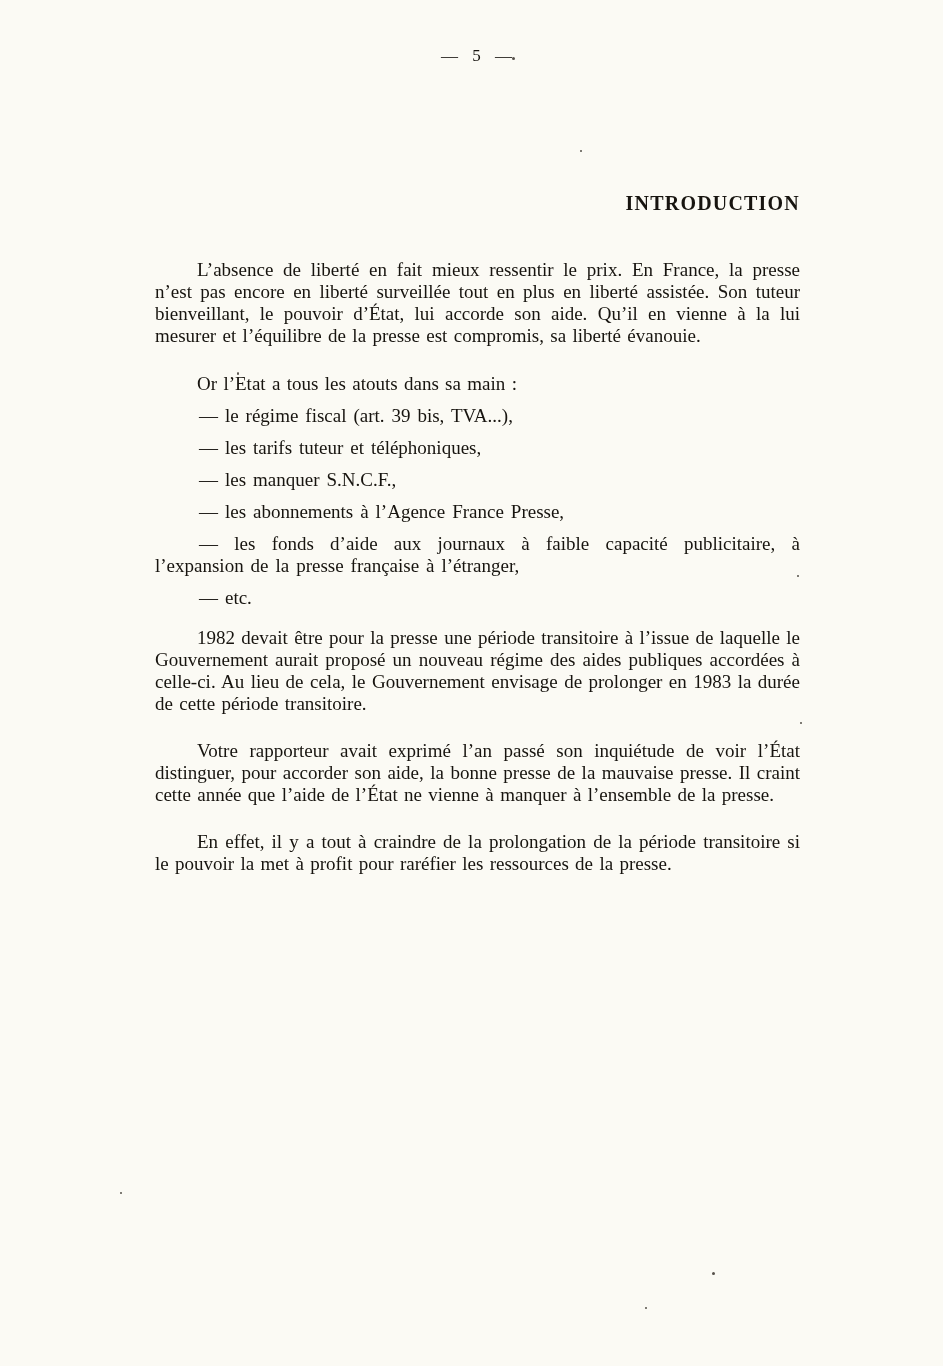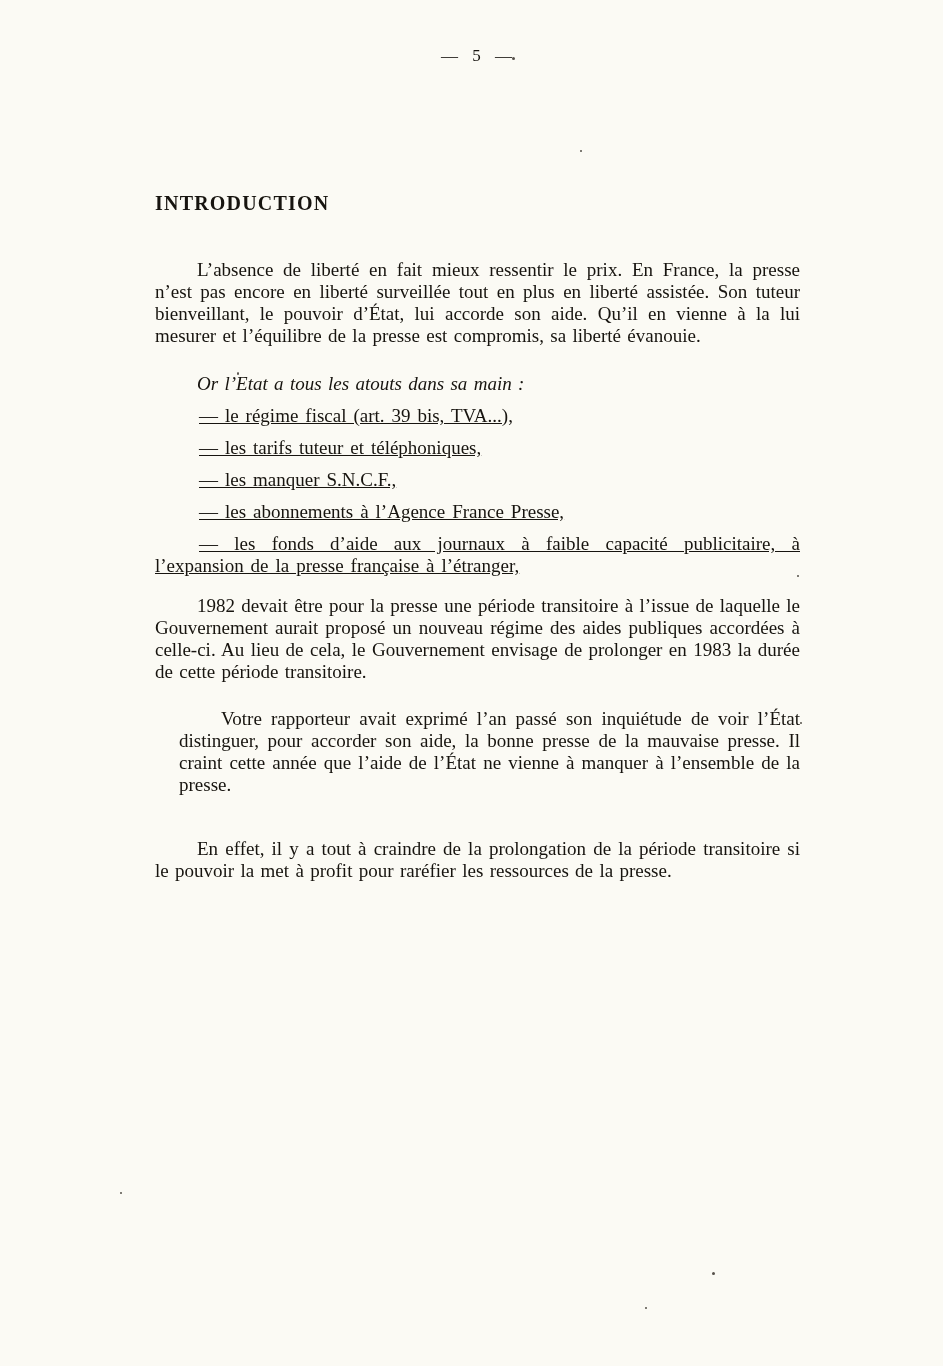--- a/index.html
+++ b/index.html
@@ -20,46 +20,46 @@
 
   .page-number {
     text-align: center;
     font-size: 17px;
     letter-spacing: 2px;
     word-spacing: 6px;
   }
 
   .heading {
     margin: 126px 0 0 0;
-    text-align: left;
+    text-align: right;
     font-size: 20px;
     font-weight: bold;
     letter-spacing: 1.2px;
   }
 
   .salutation {
     margin: 96px 0 0 88px;
     font-size: 19px;
   }
 
   .para, .list-item, .list-intro {
     font-size: 19px;
     line-height: 22px;
     text-align: justify;
     text-indent: 42px;
     margin: 0;
     word-spacing: 1.6px;
   }
 
   .p1 { margin-top: 44px; }
-  .list-intro { margin-top: 26px; text-align: left; font-style: italic; }
-  .list-item { margin-top: 10px; text-indent: 44px; word-spacing: 2.2px; text-decoration: underline; }
+  .list-intro { margin-top: 26px; text-align: left; }
+  .list-item { margin-top: 10px; text-indent: 44px; word-spacing: 2.2px; }
   .p2 { margin-top: 18px; }
-  .p3 { margin-top: 25px; margin-left: 24px; }
-  .p4 { margin-top: 42px; }
+  .p3 { margin-top: 25px; }
+  .p4 { margin-top: 25px; }
 
   .speck {
     position: absolute;
     background: #55504a;
     border-radius: 50%;
   }
 </style>
 </head>
 <body>
 
@@ -72,20 +72,21 @@
 
   <p class="para p1">L’absence de liberté en fait mieux ressentir le prix. En France, la presse n’est pas encore en liberté surveillée tout en plus en liberté assistée. Son tuteur bienveillant, le pouvoir d’État, lui accorde son aide. Qu’il en vienne à la lui mesurer et l’équilibre de la presse est compromis, sa liberté évanouie.</p>
 
   <p class="list-intro">Or l’Etat a tous les atouts dans sa main :</p>
 
   <p class="list-item">— le régime fiscal (art. 39 bis, TVA...),</p>
   <p class="list-item">— les tarifs tuteur et téléphoniques,</p>
   <p class="list-item">— les manquer S.N.C.F.,</p>
   <p class="list-item">— les abonnements à l’Agence France Presse,</p>
   <p class="list-item">— les fonds d’aide aux journaux à faible capacité publicitaire, à l’expansion de la presse française à l’étranger,</p>
+  <p class="list-item">— etc.</p>
 
   <p class="para p2">1982 devait être pour la presse une période transitoire à l’issue de laquelle le Gouvernement aurait proposé un nouveau régime des aides publiques accordées à celle-ci. Au lieu de cela, le Gouvernement envisage de prolonger en 1983 la durée de cette période transitoire.</p>
 
   <p class="para p3">Votre rapporteur avait exprimé l’an passé son inquiétude de voir l’État distinguer, pour accorder son aide, la bonne presse de la mauvaise presse. Il craint cette année que l’aide de l’État ne vienne à manquer à l’ensemble de la presse.</p>
 
   <p class="para p4">En effet, il y a tout à craindre de la prolongation de la période transitoire si le pouvoir la met à profit pour raréfier les ressources de la presse.</p>
 
   <span class="speck" style="left:512px; top:57px;  width:3px; height:3px;"></span>
   <span class="speck" style="left:580px; top:150px; width:2px; height:2px;"></span>
   <span class="speck" style="left:237px; top:372px; width:2px; height:3px;"></span>

